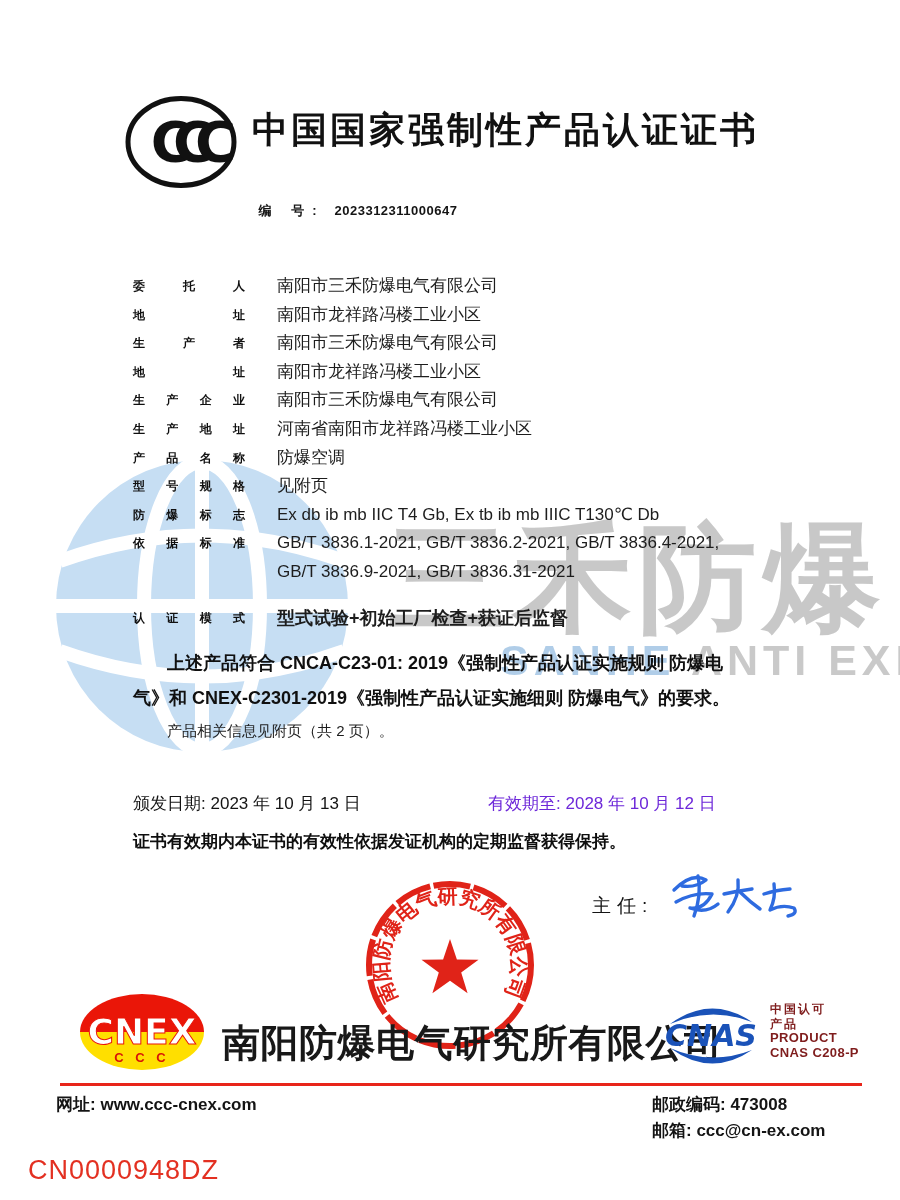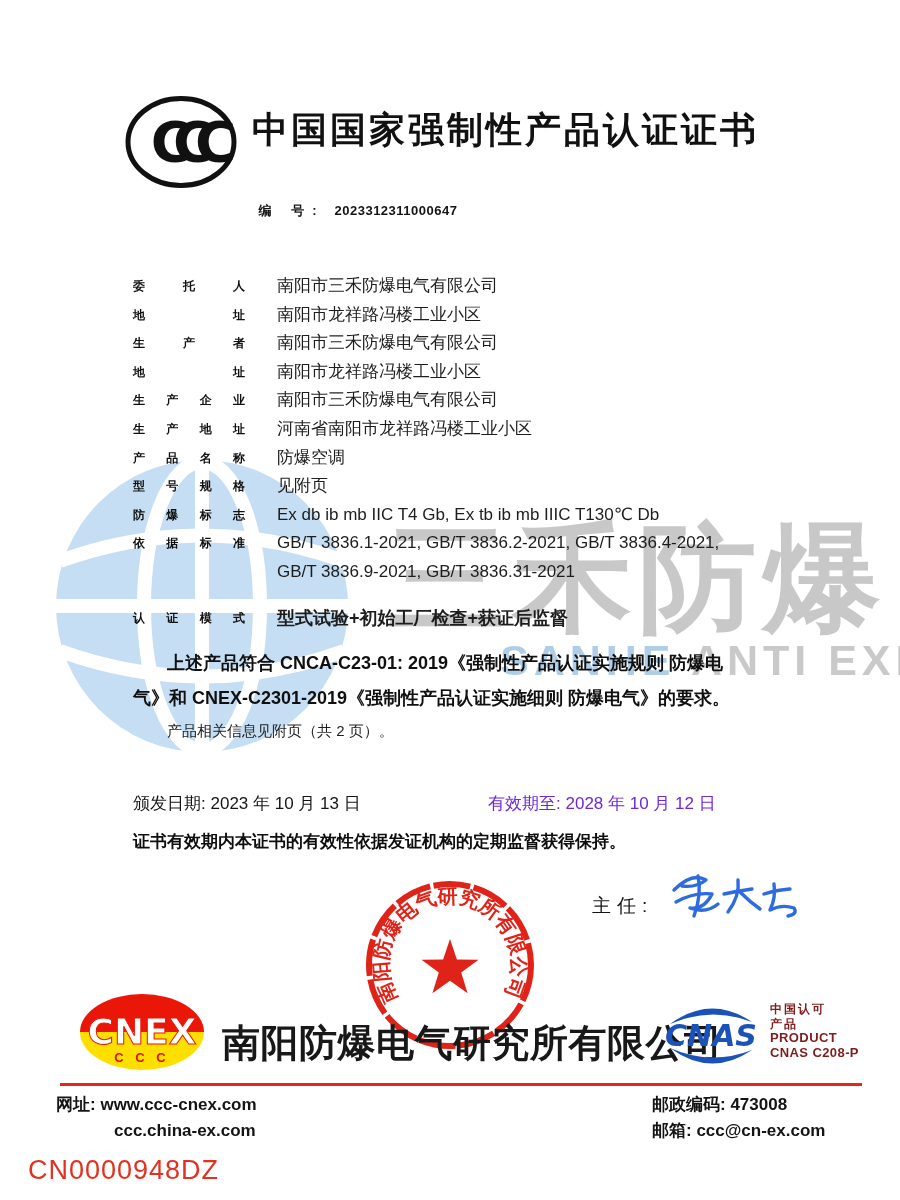--- a/index.html
+++ b/index.html
@@ -221,21 +221,20 @@
       <div class="en">CNAS C208-P</div>
     </div>
 
     <div class="red-line"></div>
 
     <div class="footer f-col1">
       <div>
         <span>网址:</span>
         <span>www.ccc-cnex.com</span>
       </div>
-      <div class="l2">ccc.china-ex.com</div>
     </div>
 
 
     <div class="footer f-col3">
       <div>
         <span>邮政编码:</span>
         <span>473008</span>
       </div>
       <div>
         <span>邮箱:</span>

